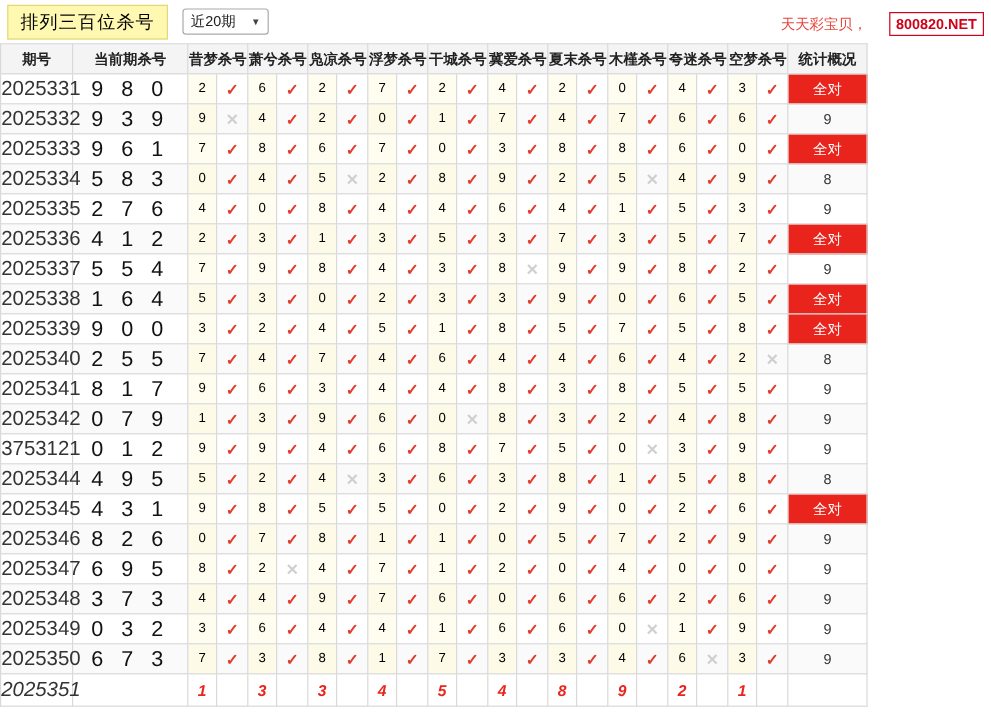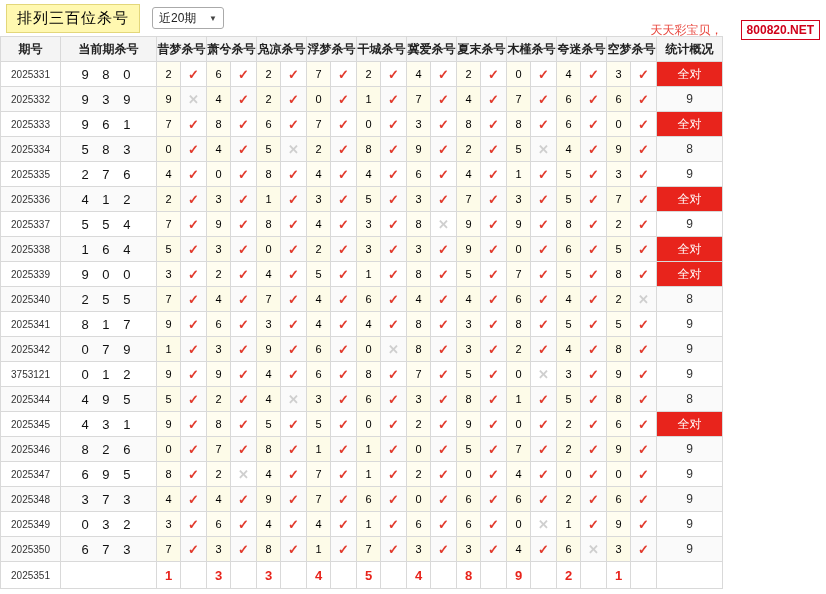--- a/index.html
+++ b/index.html
@@ -46,21 +46,21 @@
     padding: 0 6px;
   }
   .period-select .caret {
     font-size: 8px;
     color: #444;
     margin-left: 8px;
   }
   .brand {
     position: absolute;
     right: 6px;
-    top: 20px;
+    top: 10px;
     display: flex;
     align-items: center;
     gap: 6px;
   }
   .brand-text {
     color: #e8453c;
     font-size: 12px;
   }
   .brand-site {
     border: 1px solid #d0021b;
@@ -93,41 +93,41 @@
     height: 28px;
   }
   .col-period { width: 60px; }
   .col-open   { width: 96px; }
   .col-stat   { width: 66px; }
   .col-num    { width: 24px; }
   .col-chk    { width: 26px; }
 
   td.period {
     color: #333;
-    font-size: 10px;
+    font-size: 17px;
   }
   tr.alt td { background: #fafafa; }
   tr.alt td.num-cell { background: #fdfbe8; }
   td.num-cell { background: #fffdf0; }
   td.open {
     letter-spacing: 5px;
-    font-size: 13px;
+    font-size: 18px;
     color: #111;
   }
   td.chk { font-size: 13px; }
   .tick { color: #e23b2e; font-weight: bold; font-size: 13px; }
   .cross { color: #cfcfcf; font-weight: bold; font-size: 13px; }
   td.stat { font-size: 12px; color: #333; }
   td.stat.full {
     background: #e8241c;
     color: #fff;
     font-weight: normal;
   }
   
-  tr.current td { background: #fff; height: 27px; }
+  tr.current td { background: #fff; height: 27px; font-style: italic; }
   td.current-label {
     background: #e8241c;
     color: #fff;
     font-weight: bold;
     font-size: 13px;
   }
   td.current-kill {
     border: 2px solid #e8241c;
     color: #e8241c;
     font-weight: bold;

